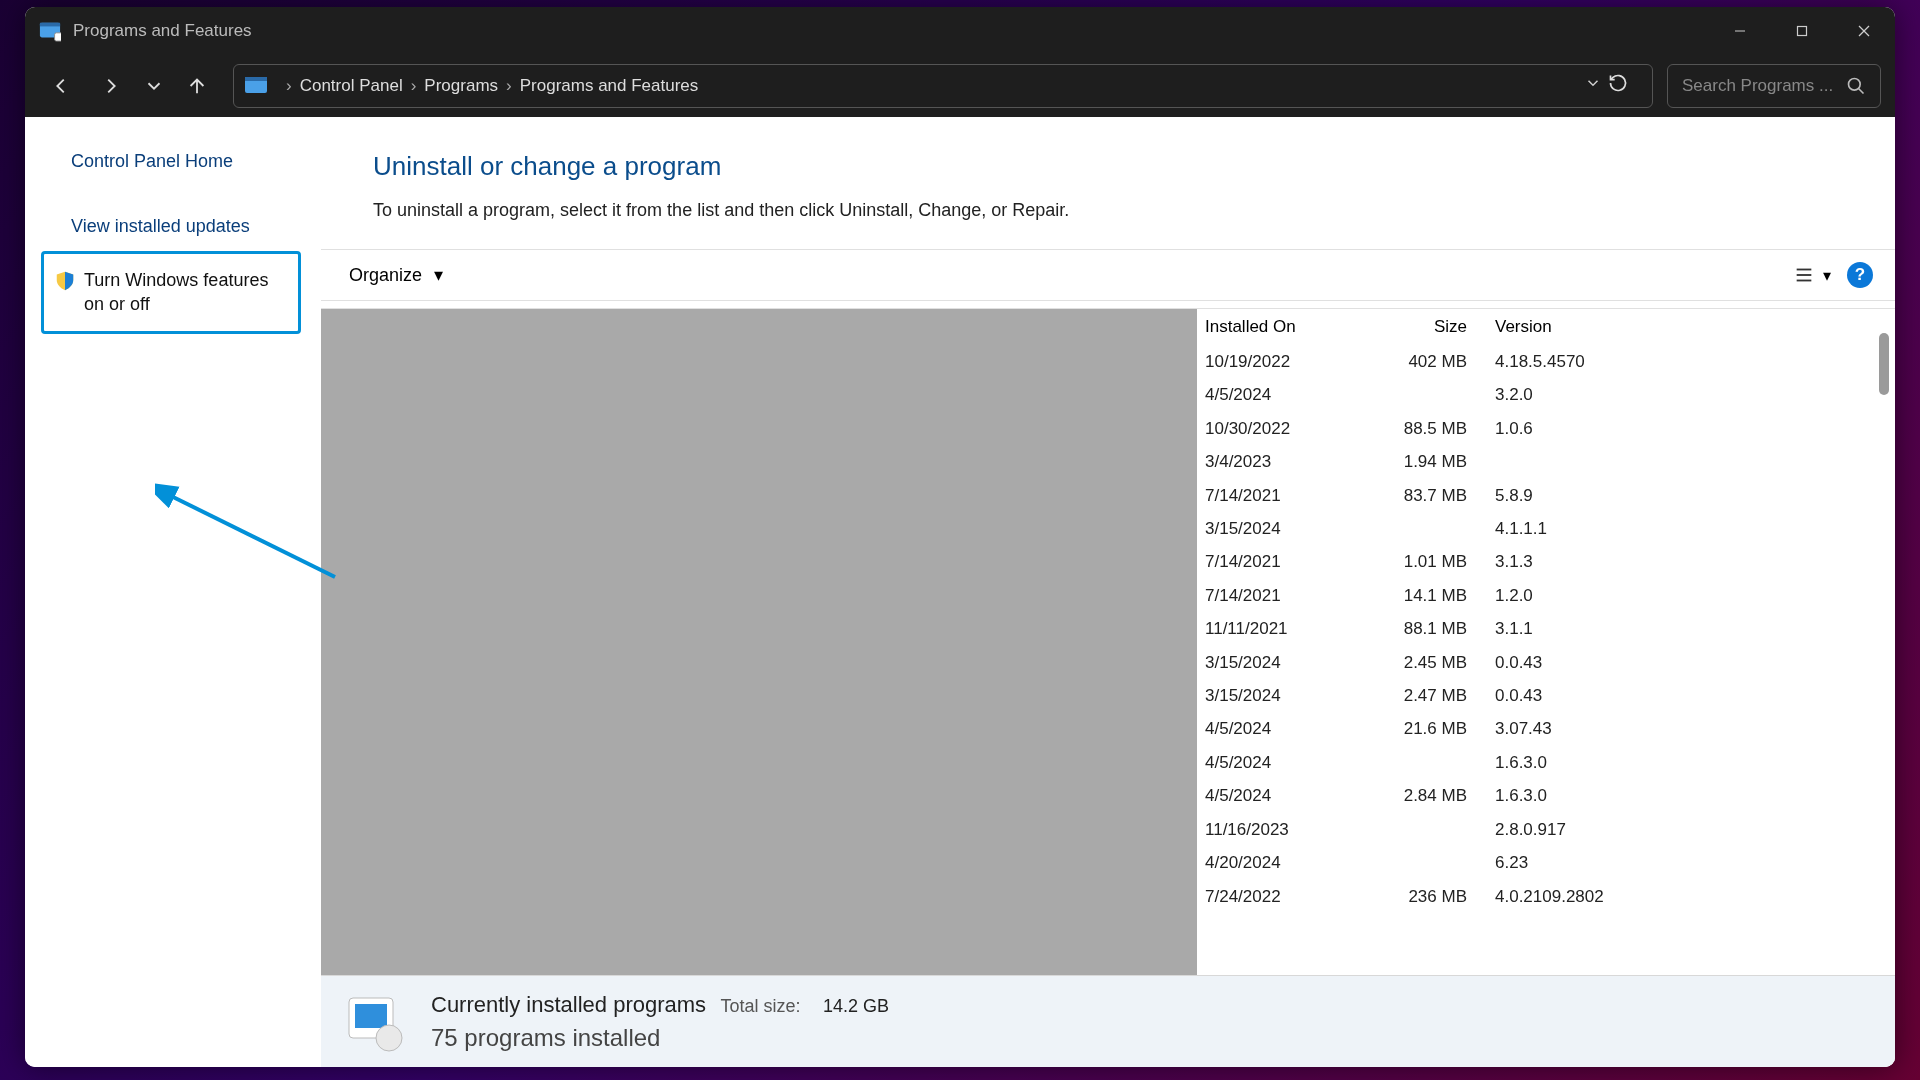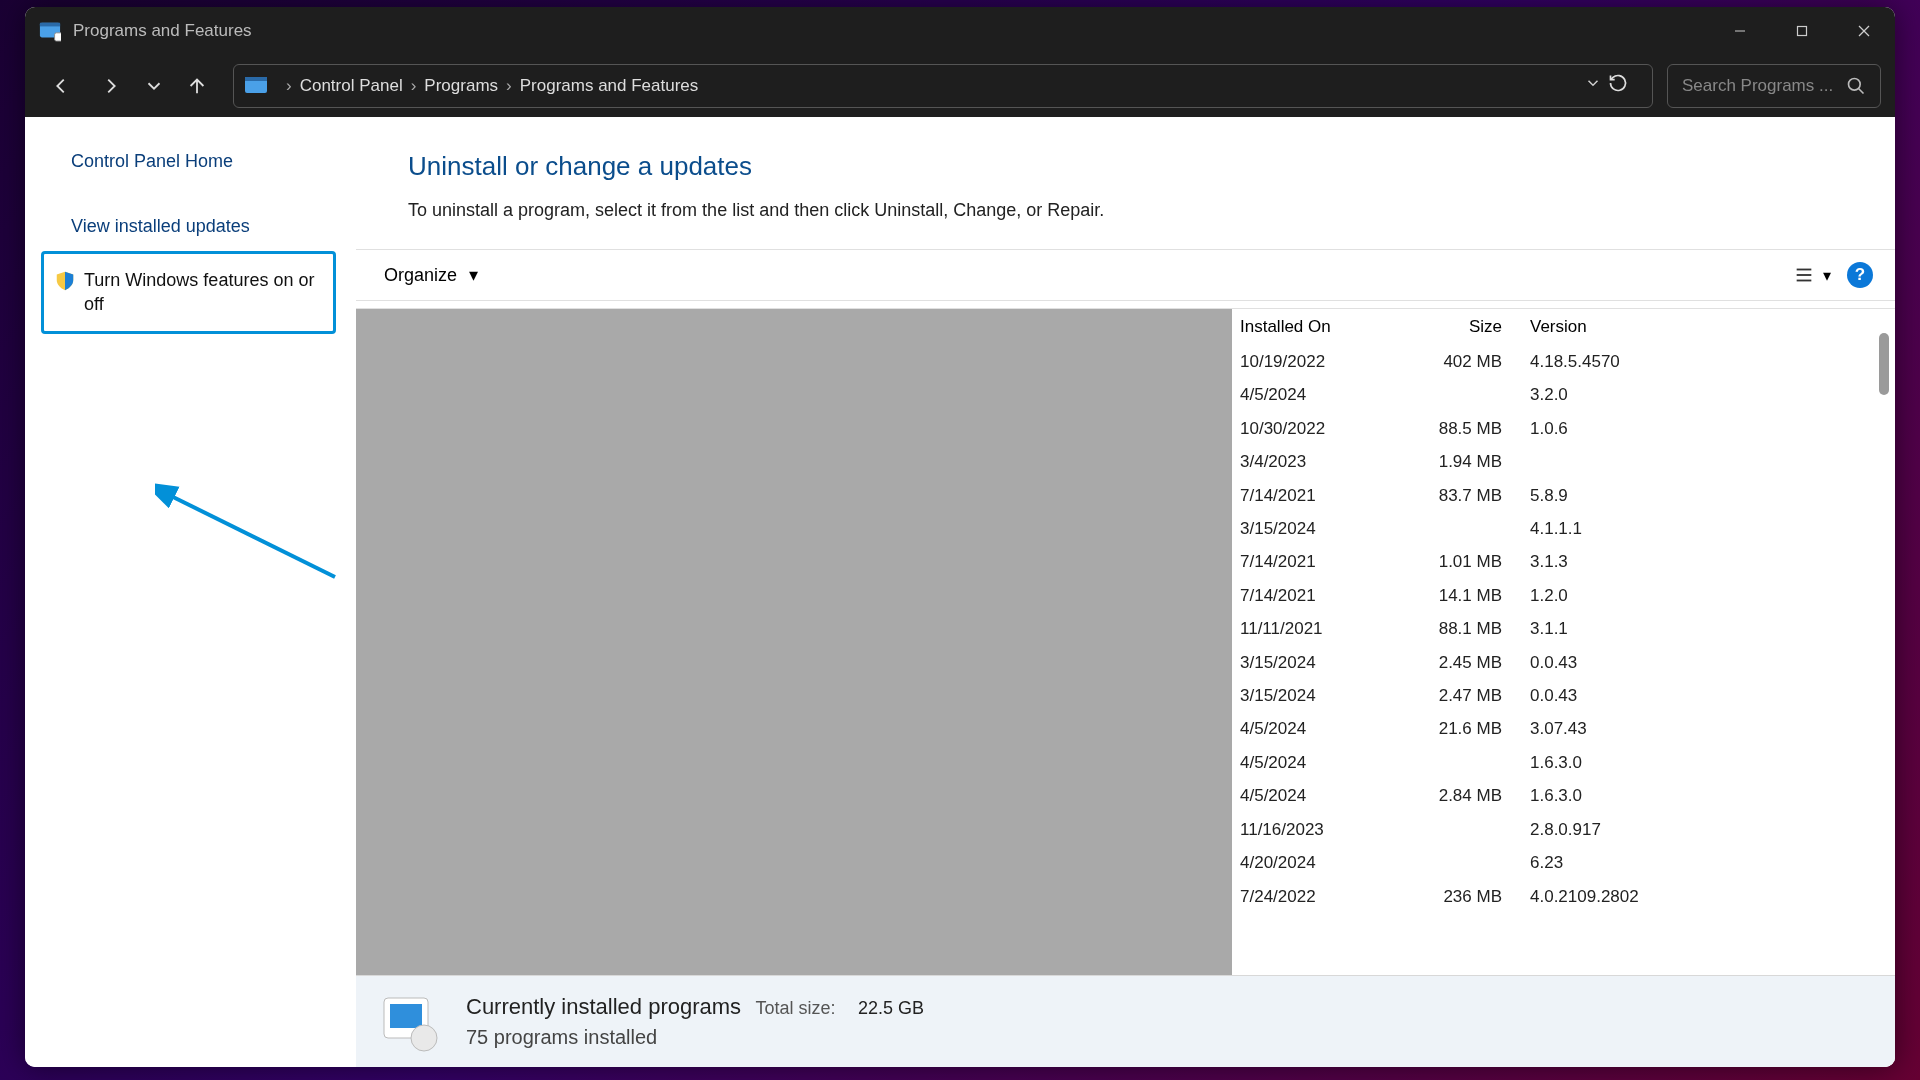--- a/index.html
+++ b/index.html
@@ -17,21 +17,21 @@
   .nav-btn svg { width: 22px; height: 22px; }
   .addressbar { flex: 1; height: 44px; border: 1px solid #555; border-radius: 6px; margin: 0 8px; display: flex; align-items: center; padding: 0 10px; color: #ddd; font-size: 17px; }
   .addr-icon { width: 24px; height: 24px; margin-right: 10px; }
   .addr-sep { margin: 0 8px; color: #aaa; }
   .addr-chev { margin-left: auto; }
   .refresh-btn { padding: 0 14px 0 6px; }
   .searchbox { width: 214px; height: 44px; border: 1px solid #555; border-radius: 6px; display: flex; align-items: center; padding: 0 14px; color: #888; font-size: 17px; }
   .searchbox span { flex: 1; }
 
   .content { flex: 1; display: flex; background: #fff; min-height: 0; }
-  .sidebar { width: 331px; padding: 26px 20px 20px 46px; font-size: 18px; position: relative; }
+  .sidebar { width: 296px; padding: 26px 20px 20px 46px; font-size: 18px; position: relative; }
   .side-link { color: #0a3e7a; padding: 8px 0; cursor: pointer; }
   .side-home { margin-bottom: 28px; }
   .features-link { border: 3px solid #0290d8; border-radius: 4px; padding: 14px 16px 14px 10px; margin-left: -30px; margin-top: 6px; display: flex; align-items: flex-start; gap: 8px; color: #111; line-height: 1.35; }
   .shield-icon { width: 22px; height: 22px; flex-shrink: 0; margin-top: 2px; }
   .arrow { position: absolute; top: 365px; left: 130px; }
 
   .main { flex: 1; display: flex; flex-direction: column; padding-top: 14px; min-height: 0; }
   .heading { color: #0b4d8c; font-size: 26px; font-weight: 400; margin: 20px 0 18px 52px; }
   .subtext { font-size: 18px; color: #222; margin: 0 0 28px 52px; }
   .toolbar { display: flex; align-items: center; border-top: 1px solid #e0e0e0; border-bottom: 1px solid #e0e0e0; padding: 10px 22px 10px 20px; }
@@ -51,21 +51,21 @@
   .col-size { width: 145px; text-align: right; padding-right: 20px; }
   .col-ver  { flex: 1; padding-left: 8px; }
   .row { display: flex; font-size: 17px; color: #222; line-height: 33.4px; }
   .scrollbar { position: absolute; right: 6px; top: 24px; width: 10px; height: 62px; background: #9a9a9a; border-radius: 5px; }
 
   .statusbar { height: 92px; background: #eef3f8; border-top: 1px solid #d8d8d8; display: flex; align-items: center; padding: 0 24px; }
   .status-icon { width: 60px; height: 60px; margin-right: 26px; position: relative; }
   .status-text1 { font-size: 22px; color: #222; }
   .status-more { font-size: 18px; color: #555; margin-left: 10px; }
   .status-val { font-size: 18px; color: #222; margin-left: 18px; }
-  .status-sub { font-size: 20px; color: #444; margin-top: 6px; }
+  .status-sub { font-size: 24px; color: #444; margin-top: 6px; }
 </style>
 </head>
 <body>
 
 <div class="window">
 
   <div class="titlebar">
     <span class="titlebar-icon">
       <svg viewBox="0 0 24 24">
           <rect x="1" y="3" width="22" height="16" rx="2" fill="#4aa0e8"></rect>
@@ -164,21 +164,21 @@
         <defs>
             <marker id="ah" markerWidth="10" markerHeight="10" refX="2" refY="3" orient="auto">
               <path d="M0,0 L0,6 L9,3 z" fill="#0290d8"></path>
             </marker>
           </defs>
         <line x1="180" y1="95" x2="12" y2="12" stroke="#0290d8" stroke-width="4" marker-end="url(#ah)"></line>
       </svg>
     </div>
 
     <div class="main">
-      <div class="heading">Uninstall or change a updates</div>
+      <div class="heading">Uninstall or change a program</div>
       <div class="subtext">To uninstall a program, select it from the list and then click Uninstall, Change, or Repair.</div>
 
       <div class="toolbar">
         <div class="organize">
           <span>Organize</span>
           <span>▾</span>
         </div>
         <div class="tool-right">
           <div class="view-btn">
             <svg width="22" height="22" viewBox="0 0 24 24" stroke="#333" stroke-width="2">
@@ -301,20 +301,20 @@
           <svg viewBox="0 0 60 60">
               <rect x="4" y="6" width="44" height="40" rx="4" fill="#fff" stroke="#bbb"></rect>
               <rect x="10" y="12" width="32" height="24" fill="#2f8fdc"></rect>
               <circle cx="44" cy="46" r="13" fill="#e9e9e9" stroke="#bbb"></circle>
             </svg>
         </span>
         <div>
           <div>
             <span class="status-text1">Currently installed programs</span>
             <span class="status-more">Total size:</span>
-            <span class="status-val">22.5 GB</span>
+            <span class="status-val">14.2 GB</span>
           </div>
           <div class="status-sub">75 programs installed</div>
         </div>
       </div>
     </div>
   </div>
 </div>
 
 </body></html>

